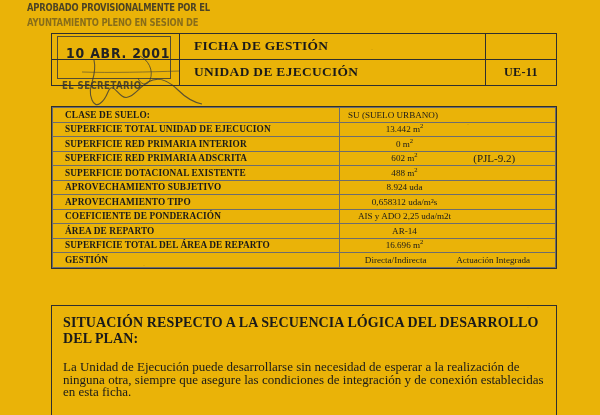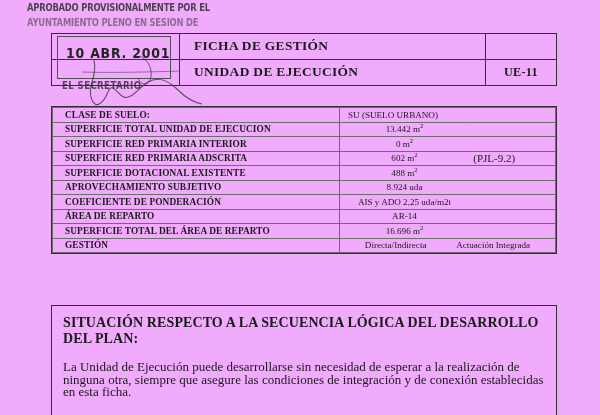--- a/index.html
+++ b/index.html
@@ -12,21 +12,21 @@
     height: 415px;
     position: relative;
     overflow: hidden;
     font-family: "Liberation Serif", serif;
     color: #1a1a1a;
   }
 
   .page {
     position: absolute;
     inset: 0;
-    background: #f0abfc;
+    background: #eab308;
   }
 
   
   .stamp-text {
     position: absolute;
     left: 27px;
     top: 2px;
     width: 230px;
     font-family: "DejaVu Sans", sans-serif;
     font-weight: bold;
@@ -300,20 +300,26 @@
               <span class="val-center"><span>488 m</span><sup>2</sup></span>
             </td>
           </tr>
           <tr>
             <td class="cell-label">APROVECHAMIENTO SUBJETIVO</td>
             <td class="cell-value">
               <span class="val-center"><span>8.924 uda</span></span>
             </td>
           </tr>
           <tr>
+            <td class="cell-label">APROVECHAMIENTO TIPO</td>
+            <td class="cell-value">
+              <span class="val-center"><span>0,658312 uda/m²s</span></span>
+            </td>
+          </tr>
+          <tr>
             <td class="cell-label">COEFICIENTE DE PONDERACIÓN</td>
             <td class="cell-value">
               <span class="val-center"><span>AIS y ADO 2,25 uda/m2t</span></span>
             </td>
           </tr>
           <tr>
             <td class="cell-label grp-top">ÁREA DE REPARTO</td>
             <td class="cell-value grp-top">
               <span class="val-center"><span>AR-14</span></span>
             </td>

